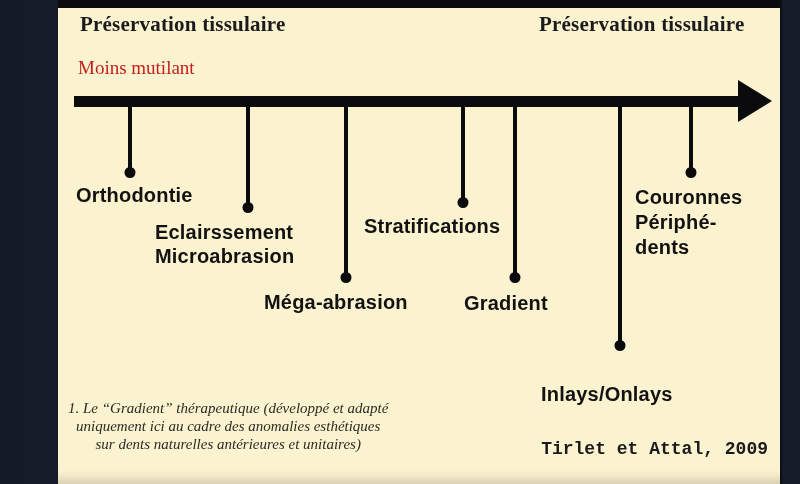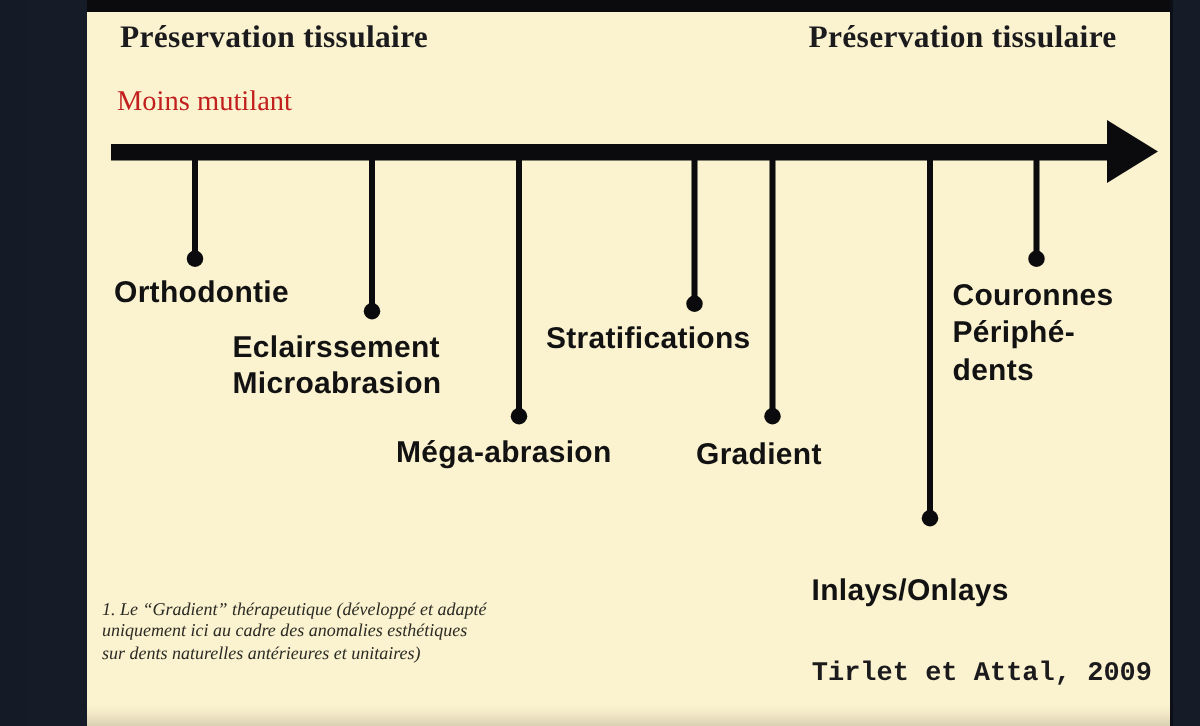--- a/index.html
+++ b/index.html
@@ -58,22 +58,22 @@
   .t-label {
     position: absolute;
     font-family: "Liberation Sans", sans-serif;
     font-weight: bold; font-size: 20px; color: #121212;
     line-height: 1.18; white-space: pre-line; letter-spacing: 0.2px;
   }
 
   .caption {
     position: absolute; left: 10px; top: 391px;
     font-family: "Liberation Serif", serif;
-    font-style: italic; font-size: 12px; line-height: 1.2;
-    color: #2B2B25; white-space: pre-line;
+    font-style: italic; font-size: 15px; line-height: 1.2;
+    color: #2B2B25; white-space: pre-line; text-align: center;
   }
   .credit {
     position: absolute; right: 12px; top: 431px;
     font-family: Liberation Mono, monospace;
     font-weight: bold; font-size: 18px; color: #1B1B1D; white-space: nowrap;
   }
 </style>
 </head>
 <body>
 

